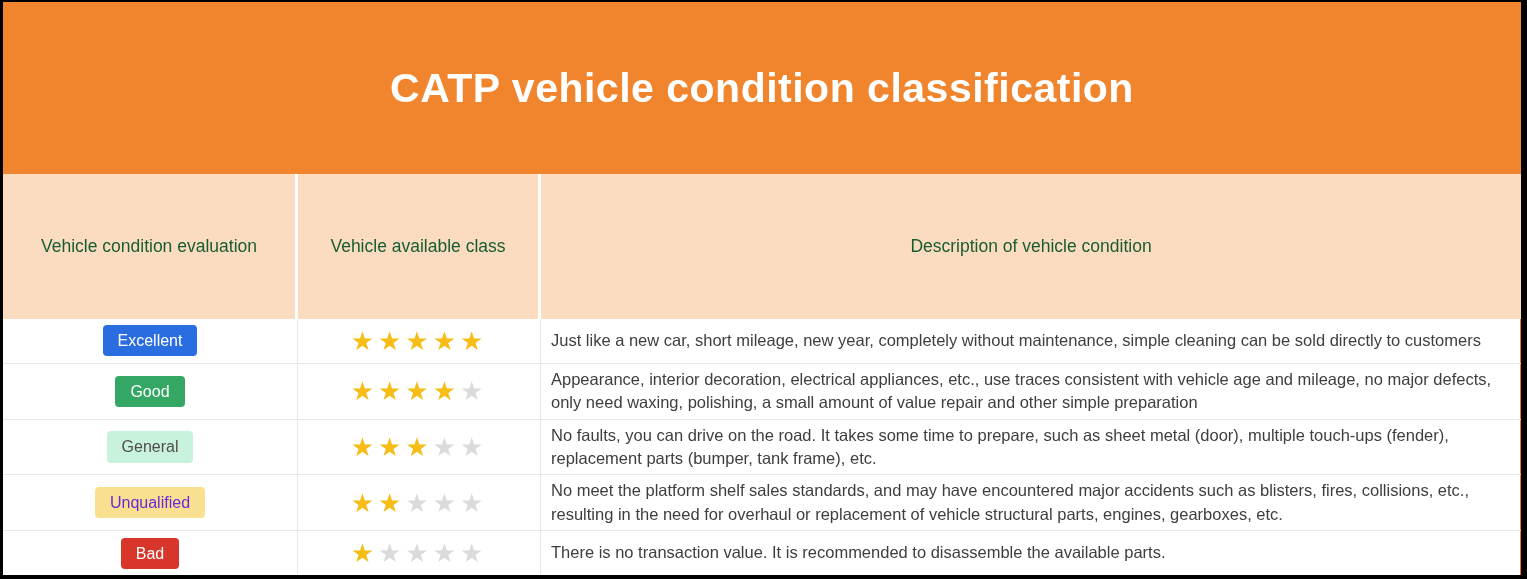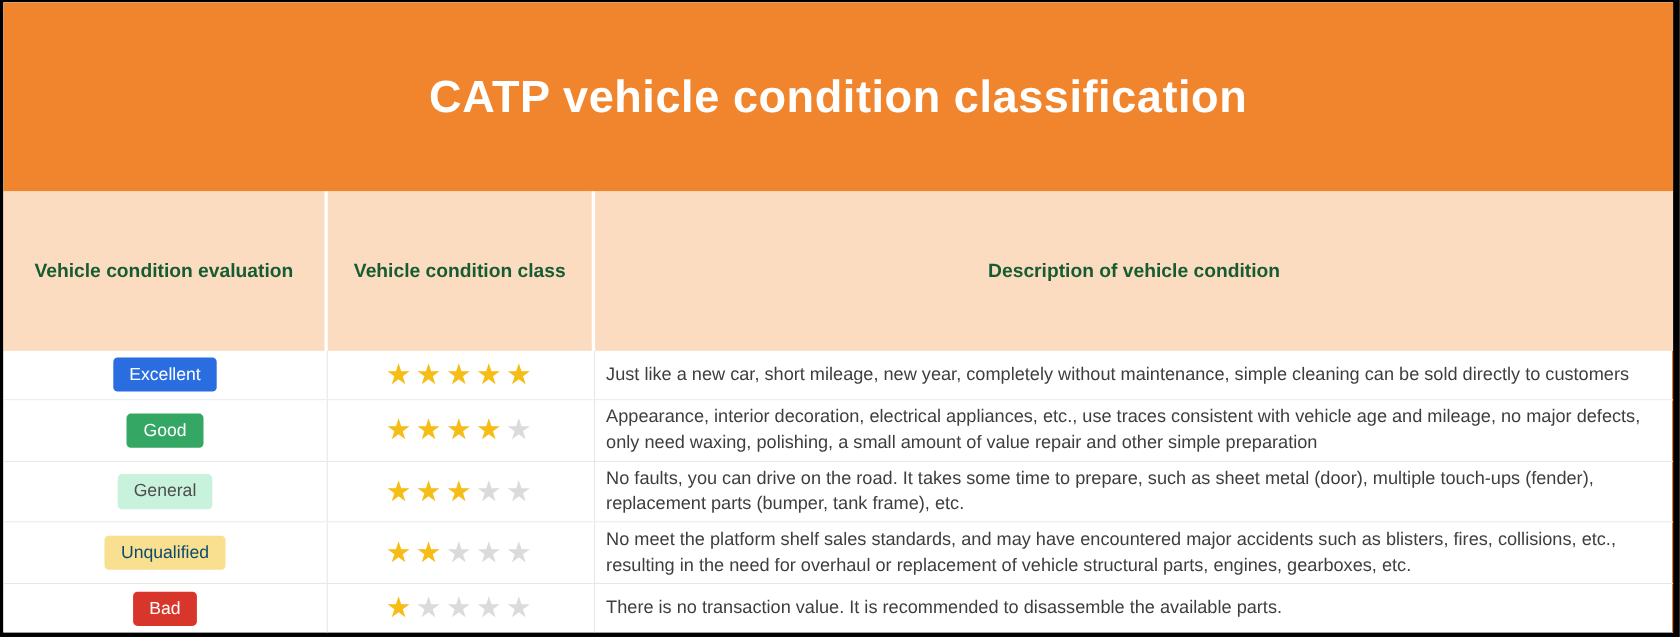--- a/index.html
+++ b/index.html
@@ -44,21 +44,21 @@
     flex: 0 0 145px;
     display: grid;
     grid-template-columns: 295px 243px 1fr;
     background: #fbdcc1;
   }
   .tbl-head .hcell {
     display: flex;
     align-items: center;
     justify-content: center;
     color: #175c31;
-    font-weight: bold;
+    font-weight: normal;
     font-size: 17.5px;
     border-right: 3px solid #ffffff;
     text-align: center;
   }
   .tbl-head .hcell:last-child { border-right: none; }
 
   .tbl-body { flex: 1 1 auto; display: flex; flex-direction: column; }
 
   .trow {
     flex: 1 1 0;
@@ -107,21 +107,21 @@
   <div class="page">
 
     <div class="banner">
       <h1>CATP vehicle condition classification</h1>
     </div>
 
     <div class="tbl">
 
       <div class="tbl-head">
         <div class="hcell">Vehicle condition evaluation</div>
-        <div class="hcell">Vehicle condition class</div>
+        <div class="hcell">Vehicle available class</div>
         <div class="hcell">Description of vehicle condition</div>
       </div>
 
       <div class="tbl-body">
 
         <div class="trow">
           <div class="cell center">
             <span class="badge" style="background-color: rgb(42, 109, 225); color: rgb(255, 255, 255); text-align: right;">Excellent</span>
           </div>
           <div class="cell center">
@@ -151,21 +151,21 @@
           <div class="cell center">
             <span class="stars"><span style="color:#f5bd16">★</span><span style="color:#f5bd16">★</span><span style="color:#f5bd16">★</span><span style="color:#dbdbdb">★</span><span style="color:#dbdbdb">★</span></span>
           </div>
           <div class="cell desc">
             <span>No faults, you can drive on the road. It takes some time to prepare, such as sheet metal (door), multiple touch-ups (fender), replacement parts (bumper, tank frame), etc.</span>
           </div>
         </div>
 
         <div class="trow">
           <div class="cell center">
-            <span class="badge" style="background-color: rgb(249, 223, 144); color: #0c4a6e;">Unqualified</span>
+            <span class="badge" style="background-color: rgb(249, 223, 144); color: #6d28d9;">Unqualified</span>
           </div>
           <div class="cell center">
             <span class="stars"><span style="color:#f5bd16">★</span><span style="color:#f5bd16">★</span><span style="color:#dbdbdb">★</span><span style="color:#dbdbdb">★</span><span style="color:#dbdbdb">★</span></span>
           </div>
           <div class="cell desc">
             <span>No meet the platform shelf sales standards, and may have encountered major accidents such as blisters, fires, collisions, etc., resulting in the need for overhaul or replacement of vehicle structural parts, engines, gearboxes, etc.</span>
           </div>
         </div>
 
         <div class="trow">

